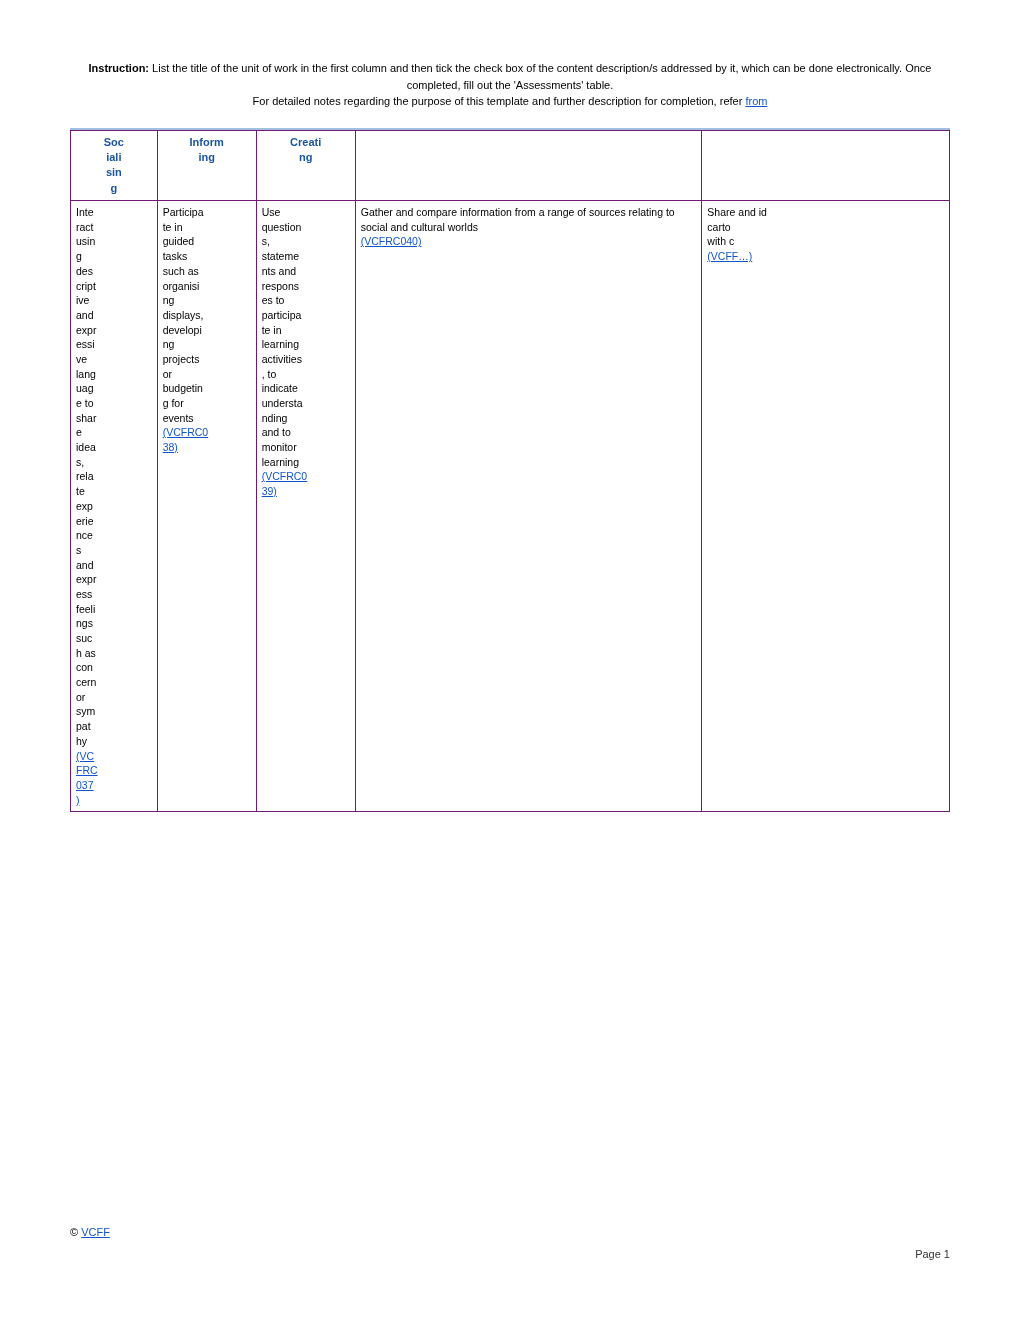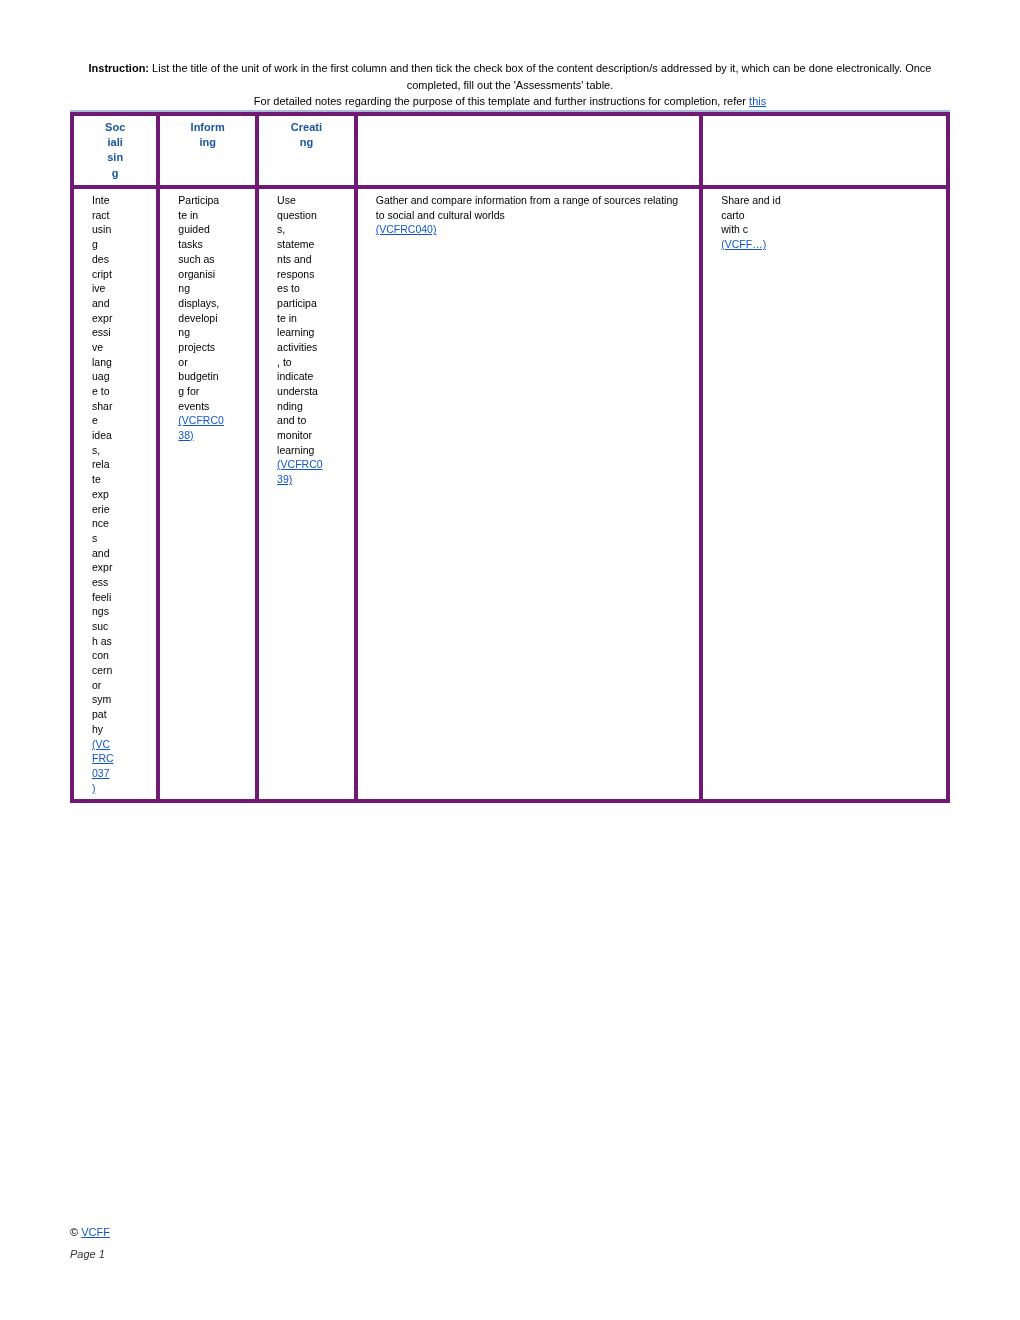--- a/index.html
+++ b/index.html
@@ -19,43 +19,44 @@
       flex-direction: column;
     }
     .doc-title {
       font-size: 11px;
       font-weight: bold;
       color: #333;
       margin-bottom: 20px;
     }
     .instruction-block {
       text-align: center;
+      margin-bottom: 18px;
       font-size: 11px;
       line-height: 1.5;
     }
     .instruction-block strong {
       font-weight: bold;
     }
     .instruction-block a {
       color: #1155cc;
     }
     .table-wrapper {
       overflow: hidden;
       border-top: 2px solid #a0c0e0;
       margin-bottom: auto;
     }
     table {
       border-collapse: collapse;
       width: 100%;
       table-layout: fixed;
     }
     th, td {
-      border: 4px solid #701a75;
+      border: 1px solid #701a75;
       vertical-align: top;
-      padding: 4px 18px;
+      padding: 4px 5px;
       font-size: 10.5px;
       line-height: 1.4;
       word-break: break-word;
       margin-top: 6px;
     }
     th {
       background: #fff;
       color: #1a56a0;
       font-weight: bold;
       font-size: 11px;
@@ -73,38 +74,37 @@
       padding-top: 40px;
     }
     .footer-copyright {
       font-size: 11px;
       color: #000;
     }
     .footer-copyright a {
       color: #1155cc;
     }
     .page-number {
-      text-align: left;
+      text-align: right;
       font-size: 11px;
       margin-top: 10px;
       color: #333;
-      font-style: italic;
     }
   </style>
 </head>
 <body>
 
 <div class="page-container">
 
 
   <div class="instruction-block">
     <span><strong>Instruction:</strong><span> List the title of the unit of work in the first column and then tick the check box of the content description/s addressed by it, which can be done electronically. Once completed, fill out the 'Assessments' table.</span></span><br>
     <span>
-      <span>For detailed notes regarding the purpose of this template and further instructions for completion, refer </span>
-      <a href="#">this</a>
+      <span>For detailed notes regarding the purpose of this template and further description for completion, refer </span>
+      <a href="#">from</a>
     </span>
   </div>
 
   <div class="table-wrapper">
     <table>
       <colgroup>
         <col class="col-socialising">
         <col class="col-informing">
         <col class="col-creating">
         <col class="col-wide1">

